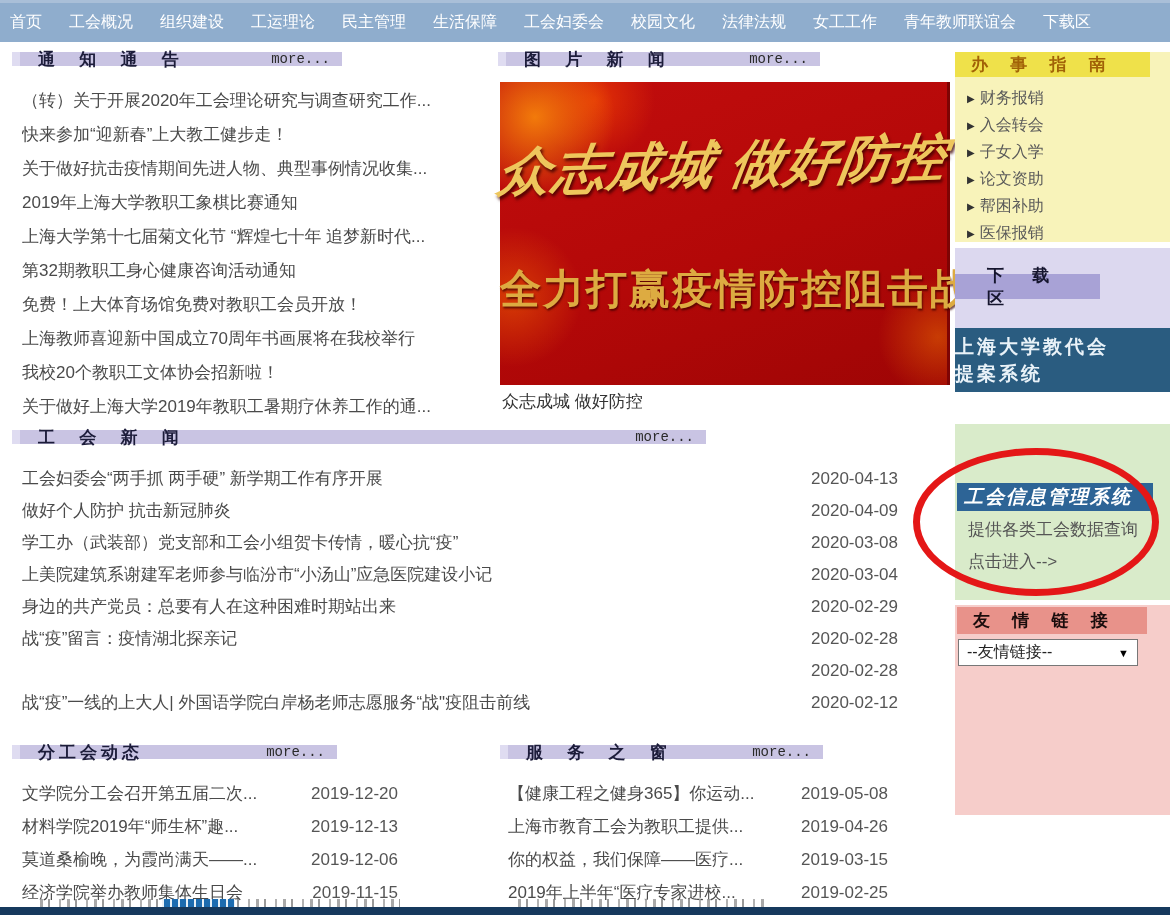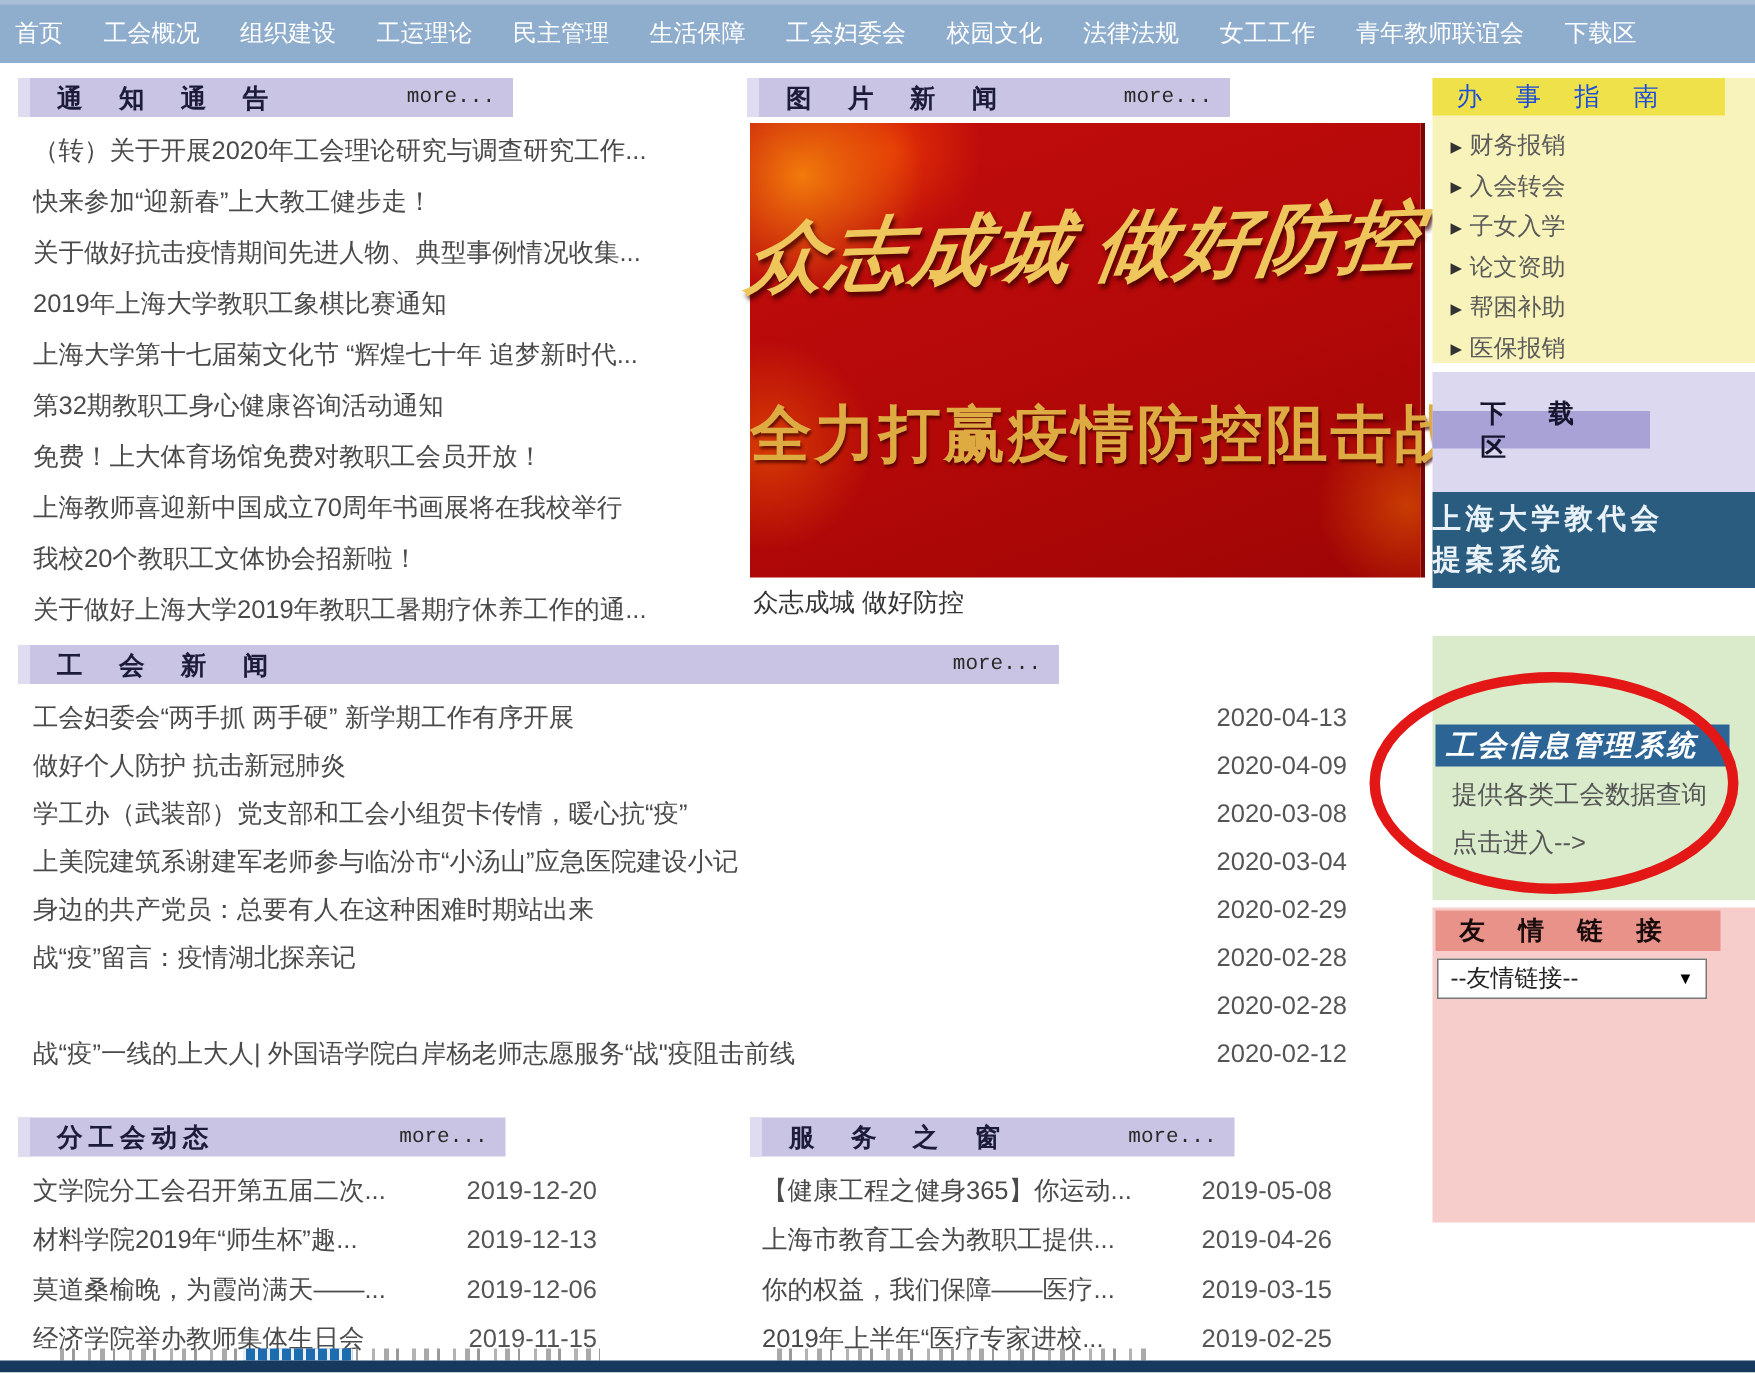--- a/index.html
+++ b/index.html
@@ -7,21 +7,21 @@
               font-family:"Liberation Sans","DejaVu Sans",sans-serif; }
   #page { position:relative; width:1170px; height:915px; background:#fff; }
 
   
   .topnav { position:absolute; left:0; top:0; width:1170px; height:42px;
             background:#8fadcd; border-top:3px solid #a9bfd8;
             display:flex; align-items:center; padding-left:10px; }
   .topnav .nav-item { color:#fff; font-size:16px; margin-right:27px; white-space:nowrap; cursor:pointer; }
 
   
-  .sec-header { position:absolute; height:26px; background:#c9c4e3; border-left:8px solid #dfdcf1;
+  .sec-header { position:absolute; height:14px; background:#c9c4e3; border-left:8px solid #dfdcf1;
                 display:flex; align-items:center; justify-content:space-between; padding:0 12px 0 18px; }
   .sec-title { font-family:"Liberation Serif","DejaVu Serif",serif; font-weight:bold;
                font-size:17px; letter-spacing:10px; color:#1c1c3a; white-space:nowrap; }
   .more { font-family:"Liberation Mono","DejaVu Sans Mono",monospace; font-size:14px;
           color:#2a2a2a; cursor:pointer; white-space:nowrap; }
 
   
   .plain-list { position:absolute; }
   .plain-list .row { height:34px; line-height:34px; font-size:17px; color:#4a4a4a;
                      white-space:nowrap; overflow:hidden; text-overflow:ellipsis; cursor:pointer; }
@@ -47,22 +47,22 @@
                text-shadow:2px 3px 3px rgba(60,0,0,.8); white-space:nowrap; }
   .banner-l2 { position:absolute; left:0; right:0; top:180px; text-align:center;
                font-weight:900; font-size:41px; color:#ddab41; letter-spacing:2px;
                text-shadow:1px 2px 2px rgba(60,0,0,.7); white-space:nowrap; }
   .caption { position:absolute; left:502px; top:390px; font-size:17px; color:#333; cursor:pointer; }
 
   
   .guide-box { position:absolute; left:955px; top:52px; width:215px; height:190px; background:#f8f3ba; }
   .guide-header { position:absolute; left:0; top:0; width:195px; height:25px; background:#efe14a;
                   display:flex; align-items:center; padding-left:16px; }
-  .guide-title { font-family:"Liberation Serif","DejaVu Serif",serif; font-weight:normal; font-size:17px;
-                 letter-spacing:9px; color:#1d4ed8; }
+  .guide-title { font-family:"Liberation Serif","DejaVu Serif",serif; font-weight:bold; font-size:17px;
+                 letter-spacing:9px; color:#a16207; }
   .guide-items { position:absolute; left:12px; top:32px; }
   .guide-item { height:27px; line-height:27px; font-size:16px; color:#5a5a5a; cursor:pointer; white-space:nowrap; }
   .guide-item .tri { color:#333; font-size:10px; margin-right:5px; vertical-align:1px; }
 
   .dl-box { position:absolute; left:955px; top:248px; width:215px; height:80px; background:#dcd8ef; }
   .dl-header { position:absolute; left:0; top:26px; width:145px; height:25px; background:#a8a2d6;
                display:flex; align-items:center; padding-left:32px; }
   .dl-title { font-family:"Liberation Serif","DejaVu Serif",serif; font-weight:bold; font-size:17px;
               letter-spacing:12px; color:#15152e; }
 

